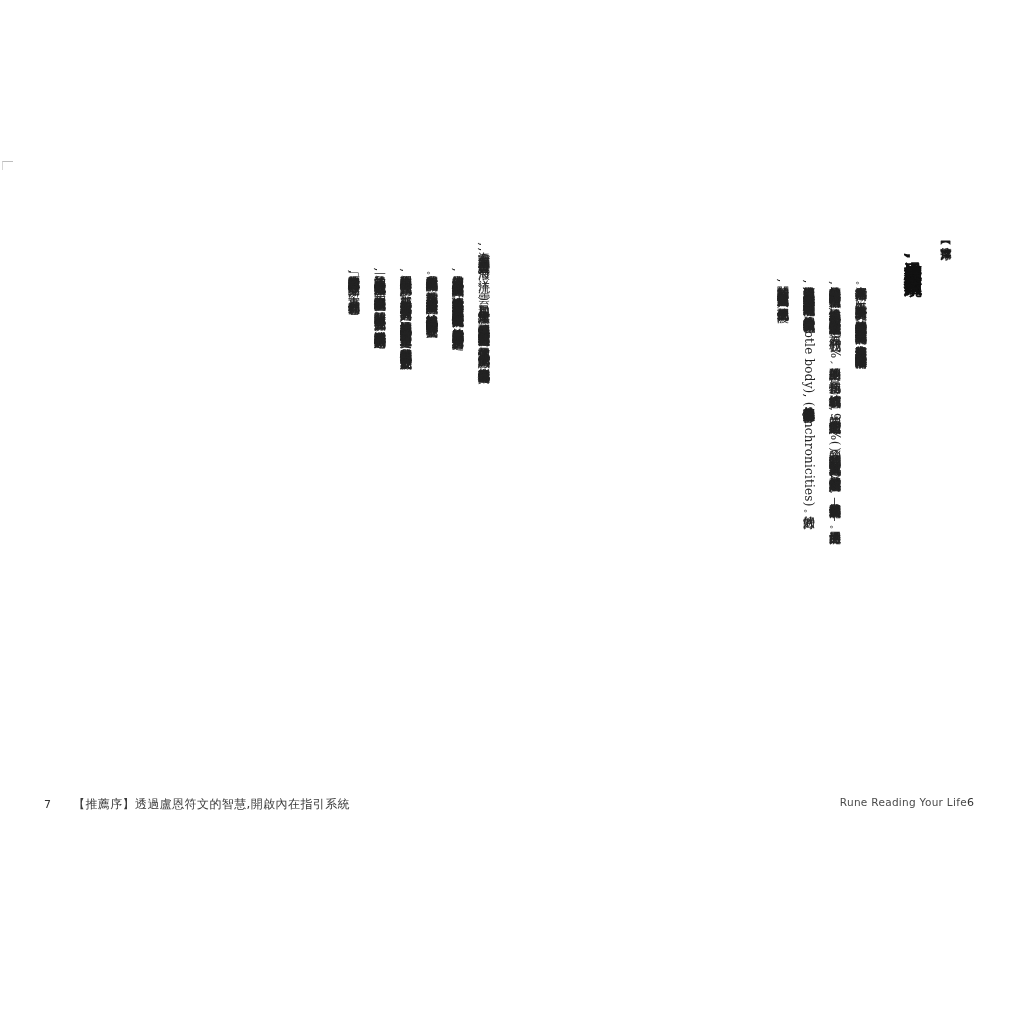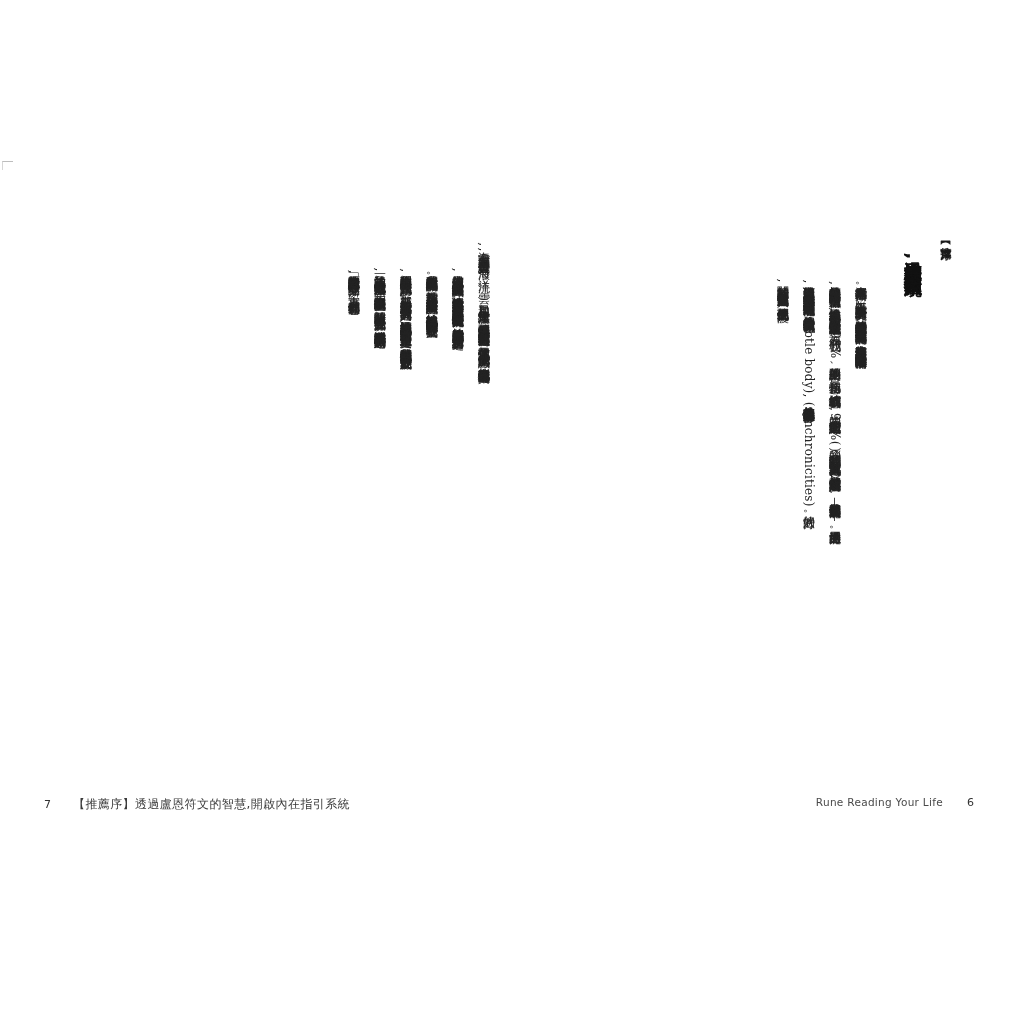--- a/index.html
+++ b/index.html
@@ -78,21 +78,20 @@
     align-items: baseline;
     font-family: "DejaVu Sans", "Liberation Sans", sans-serif;
     color: #3a3a3a;
   }
   .footer-left {
     left: 44px;
     gap: 22px;
   }
   .footer-right {
     right: 50px;
-    gap: 24px;
     color: #4a4a4a;
   }
   .page-num {
     font-size: 11px;
     color: #333333;
   }
   .footer-caption {
     font-size: 12px;
     letter-spacing: 0.4px;
   }

